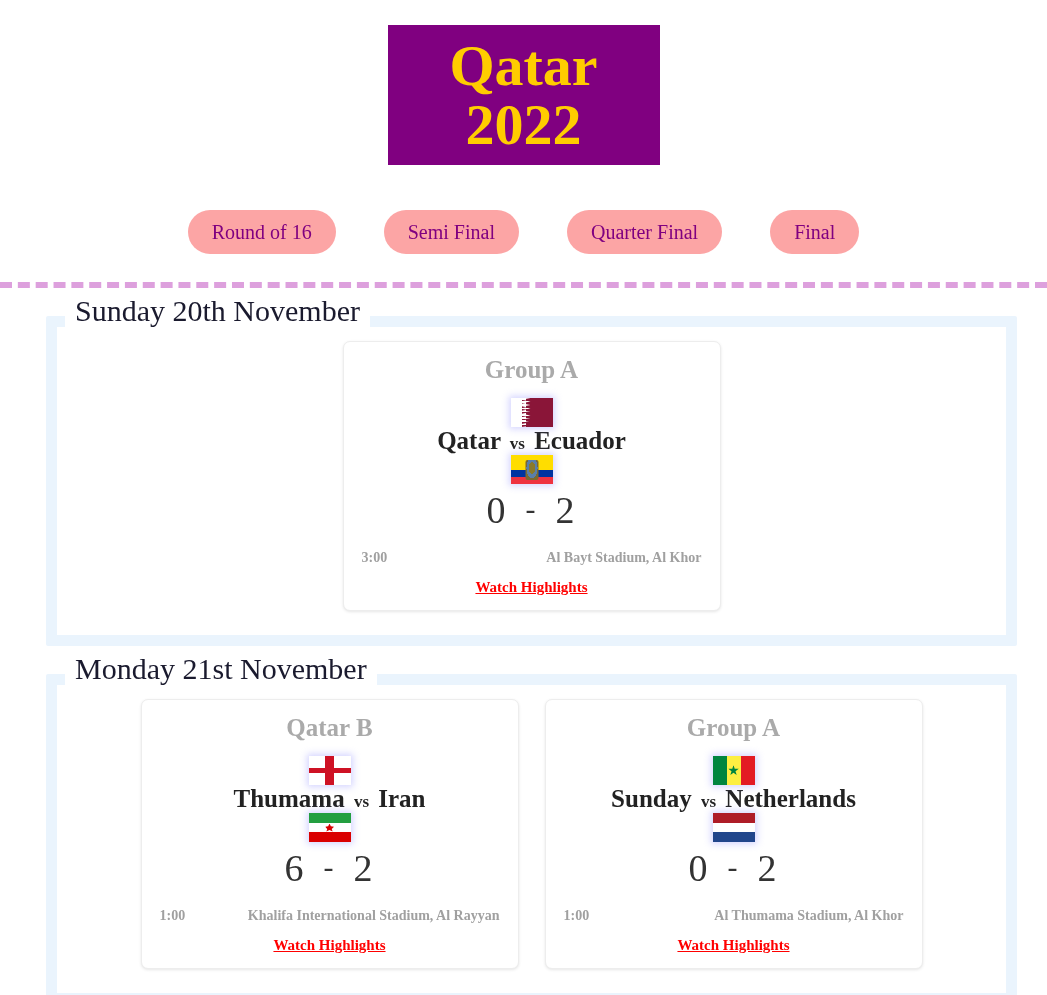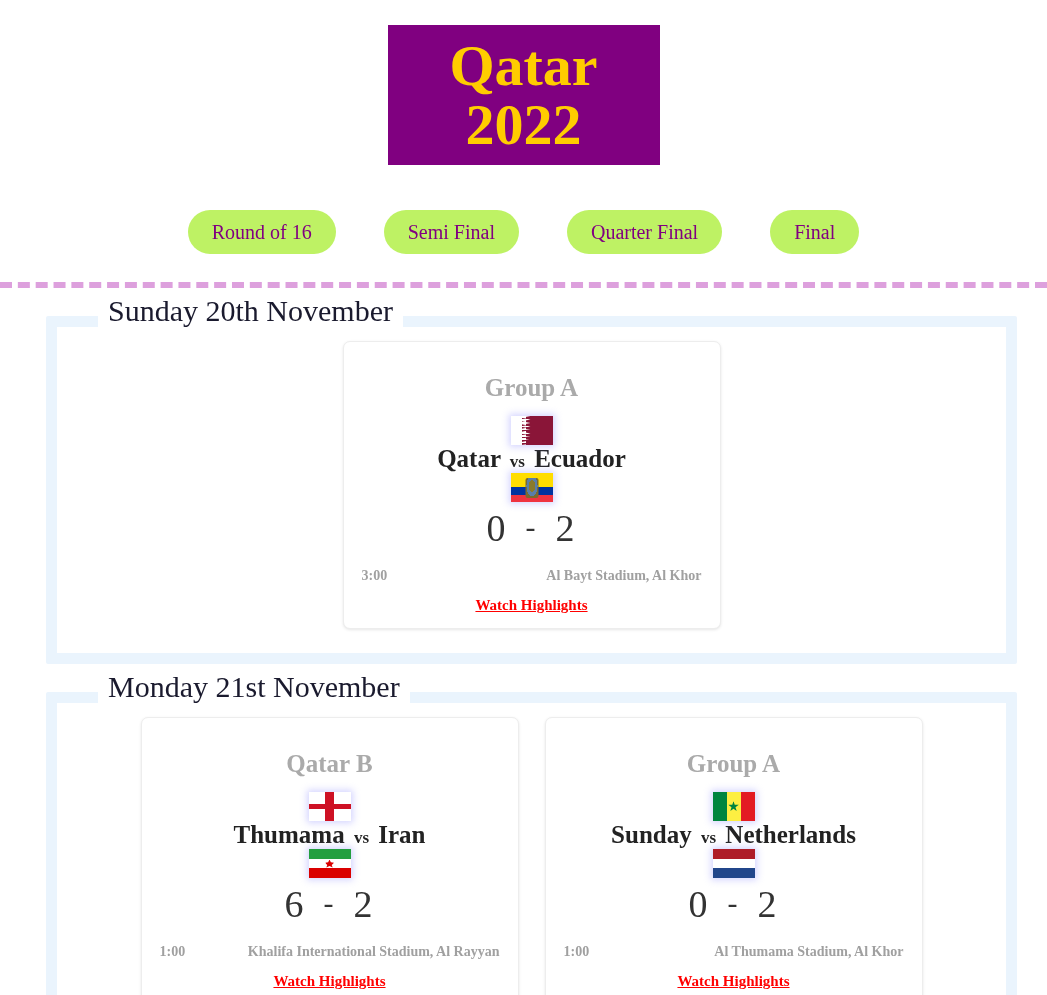--- a/index.html
+++ b/index.html
@@ -42,21 +42,21 @@
 
   
   .nav {
     display: flex;
     justify-content: center;
     align-items: center;
     gap: 48px;
     margin-top: 45px;
   }
   .pill {
-    background: #bef264;
+    background: #fca5a5;
     color: #800080;
     border: none;
     border-radius: 24px;
     font-family: "Liberation Serif", "DejaVu Serif", serif;
     font-size: 20px;
     padding: 11px 24px;
     cursor: pointer;
     line-height: 1.1;
     white-space: nowrap;
   }
@@ -74,21 +74,21 @@
     margin: 28px 30px 0 46px;
     border: 11px solid #EAF4FD;
     border-radius: 2px;
     padding: 14px 10px 24px 10px;
     position: relative;
     background: #ffffff;
   }
   .day-legend {
     position: absolute;
     top: -33px;
-    left: 41px;
+    left: 8px;
     background: #ffffff;
     padding: 0 10px;
     font-family: "Liberation Serif", "DejaVu Serif", serif;
     font-size: 30px;
     color: #1a1a2e;
     font-weight: normal;
     white-space: nowrap;
   }
 
   .cards-row {
@@ -98,21 +98,21 @@
     flex-wrap: nowrap;
   }
 
   
   .card {
     width: 378px;
     background: #ffffff;
     border: 1px solid #EDEDED;
     border-radius: 7px;
     box-shadow: 0 1px 3px rgba(0,0,0,0.10);
-    padding: 32px 18px 14px 18px;
+    padding: 14px 18px 14px 18px;
     position: relative;
   }
   .group-label {
     text-align: center;
     color: #AAAAAA;
     font-weight: bold;
     font-size: 25px;
     margin-bottom: 14px;
     font-family: "Liberation Serif", "DejaVu Serif", serif;
   }

